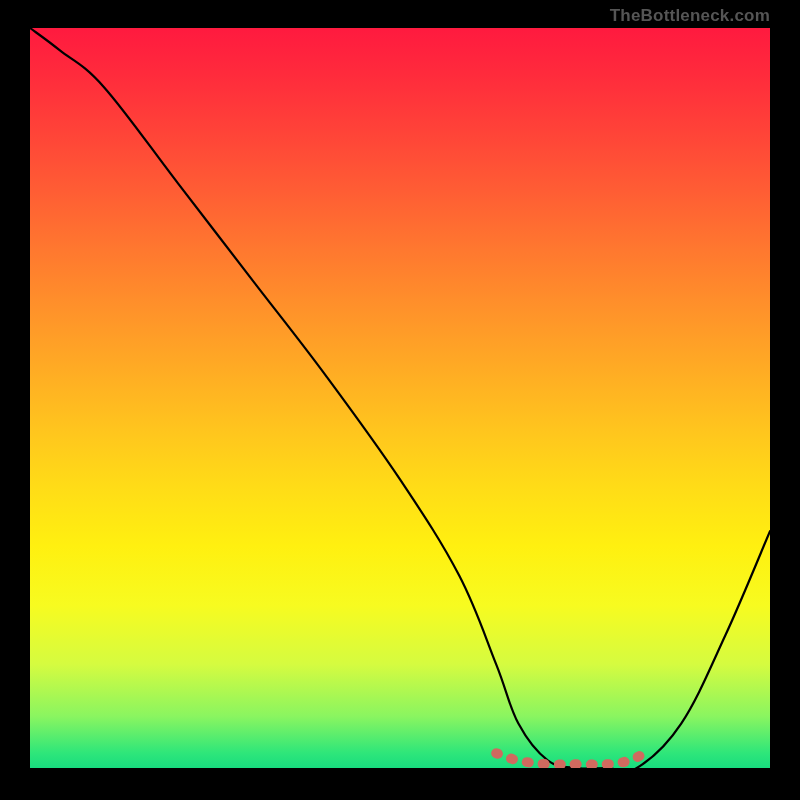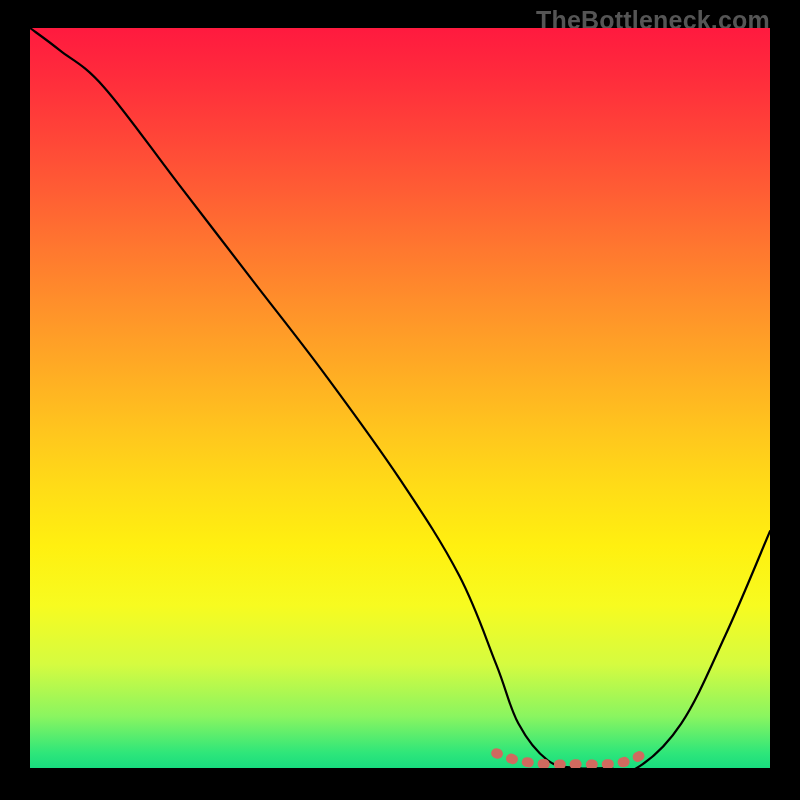--- a/index.html
+++ b/index.html
@@ -33,21 +33,21 @@
       #8af560 93%,
       #2ee67a 98%,
       #18dc7f 100%
     );
   }
   .watermark {
     position: absolute;
     top: 6px;
     right: 30px;
     color: #555;
-    font-size: 25px;
+    font-size: 17px;
     font-weight: 600;
     letter-spacing: 0.2px;
   }
   svg.curve {
     position: absolute;
     left: 0;
     top: 0;
     width: 740px;
     height: 740px;
   }

